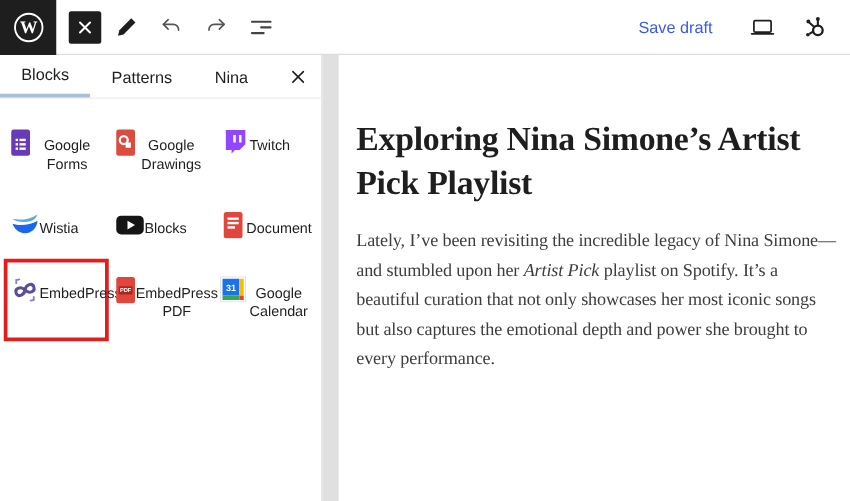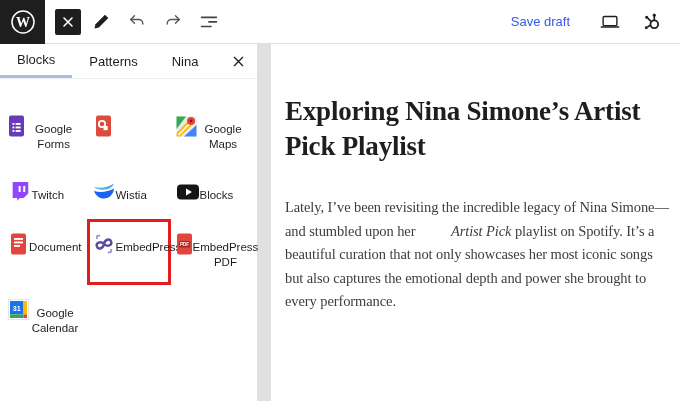--- a/index.html
+++ b/index.html
@@ -21,21 +21,21 @@
   .spacer { flex:1; }
   .save-draft { font-size:13px; color:#3858e9; text-decoration:none; cursor:pointer;
                 margin-right:10px; }
   .topbar-right { display:flex; align-items:center; gap:6px; padding-right:12px; }
 
   
   .body { flex:1; display:flex; min-height:0; }
 
   
   .inserter { width:258px; min-width:258px; background:#fff;
-              border-right:1px solid #e0e0e0; display:flex; flex-direction:column;gap:12px; }
+              border-right:1px solid #e0e0e0; display:flex; flex-direction:column; }
   .tabs { height:35px; display:flex; align-items:stretch;
           border-bottom:1px solid #eee; }
   .tab { border:none; background:transparent; font-size:13px; color:#1e1e1e;
          padding:0 17px; cursor:pointer; font-family:inherit; }
   .tab.active { border-bottom:3px solid #a9c0dc; font-weight:400; }
   .tabs .spacer { flex:1; }
   .close-inserter { border:none; background:transparent; width:30px; cursor:pointer;
                     display:flex; align-items:center; justify-content:center; margin-right:4px; }
 
   .grid { padding:10px 3px 0 3px; display:grid; grid-template-columns:repeat(3,84px);
@@ -44,25 +44,25 @@
           padding:10px 2px 12px; cursor:pointer; border:3px solid transparent; }
   .cell.hl { border-color:#e21d1d; }
   .bicon { width:24px; height:24px; display:flex; align-items:center; justify-content:center; }
   .blabel { margin-top:8px; font-size:11.5px; line-height:1.3; color:#1e1e1e;
             text-align:center; max-width:78px; }
 
   
   .gutter { width:13px; background:#e0e0e0; }
   .canvas { flex:1; background:#fff; padding:50px 10px 0 14px; overflow:hidden; }
   .post-title { font-family:"Liberation Serif", serif; font-weight:bold;
-                font-size:27px; line-height:1.3; color:#1e1e1e; margin-bottom:32px;
+                font-size:27px; line-height:1.3; color:#1e1e1e; margin-bottom:18px;
                 letter-spacing:-0.2px; }
   .post-p { font-family:"Liberation Serif", serif; font-size:14.5px;
             line-height:23.5px; color:#3d3d3d; margin-bottom:16px; letter-spacing:-0.1px; }
-  .post-p em { font-style:italic;margin-left:32px; }
+  .post-p em { font-style:italic; }
 
   svg { display:block; }
 </style>
 </head>
 <body>
 
 <div class="app">
 
   <header class="topbar">
     <div class="wp-logo">
@@ -165,36 +165,23 @@
         </div>
 
         <div class="cell">
           <span class="bicon">
             <svg width="17" height="22" viewBox="0 0 17 22">
               <rect x="1" y="0.5" width="15" height="21" rx="2" fill="#dd4b3e"></rect>
               <circle cx="7" cy="9" r="3.2" fill="none" stroke="#fff" stroke-width="1.8"></circle>
               <rect x="8.5" y="11" width="4.2" height="4.2" fill="#fff"></rect>
             </svg>
           </span>
-        </div>
-
-        <div class="cell">
-          <span class="bicon">
-            <svg width="21" height="21" viewBox="0 0 21 21">
-              <rect x="0.5" y="0.5" width="20" height="20" rx="1.5" fill="#e8eaed"></rect>
-              <path d="M0.5 0.5 H10 L0.5 13 Z" fill="#34a853"></path>
-              <path d="M20.5 9 V20.5 H8 Z" fill="#4285f4"></path>
-              <path d="M0.5 17 L14 3 L18 7 L4.5 20.5 H0.5 Z" fill="#fbbc04"></path>
-              <path d="M2.5 19 L15.5 5.5" stroke="#fff" stroke-width="1.6"></path>
-              <circle cx="15" cy="5" r="4" fill="#ea4335"></circle>
-              <circle cx="15" cy="5" r="1.4" fill="#7a1c12"></circle>
-            </svg>
-          </span>
-          <span class="blabel">Google Maps</span>
-        </div>
+          <span class="blabel">Google Drawings</span>
+        </div>
+
 
         <div class="cell">
           <span class="bicon">
             <svg width="22" height="22" viewBox="0 0 24 24">
               <path d="M4 1 H21 V13.5 L16 18.5 H12 L9 21.5 V18.5 H4 Z" fill="#9146ff"></path>
               <rect x="10.5" y="5.5" width="2.2" height="6.5" fill="#fff"></rect>
               <rect x="15.5" y="5.5" width="2.2" height="6.5" fill="#fff"></rect>
             </svg>
           </span>
           <span class="blabel">Twitch</span>

